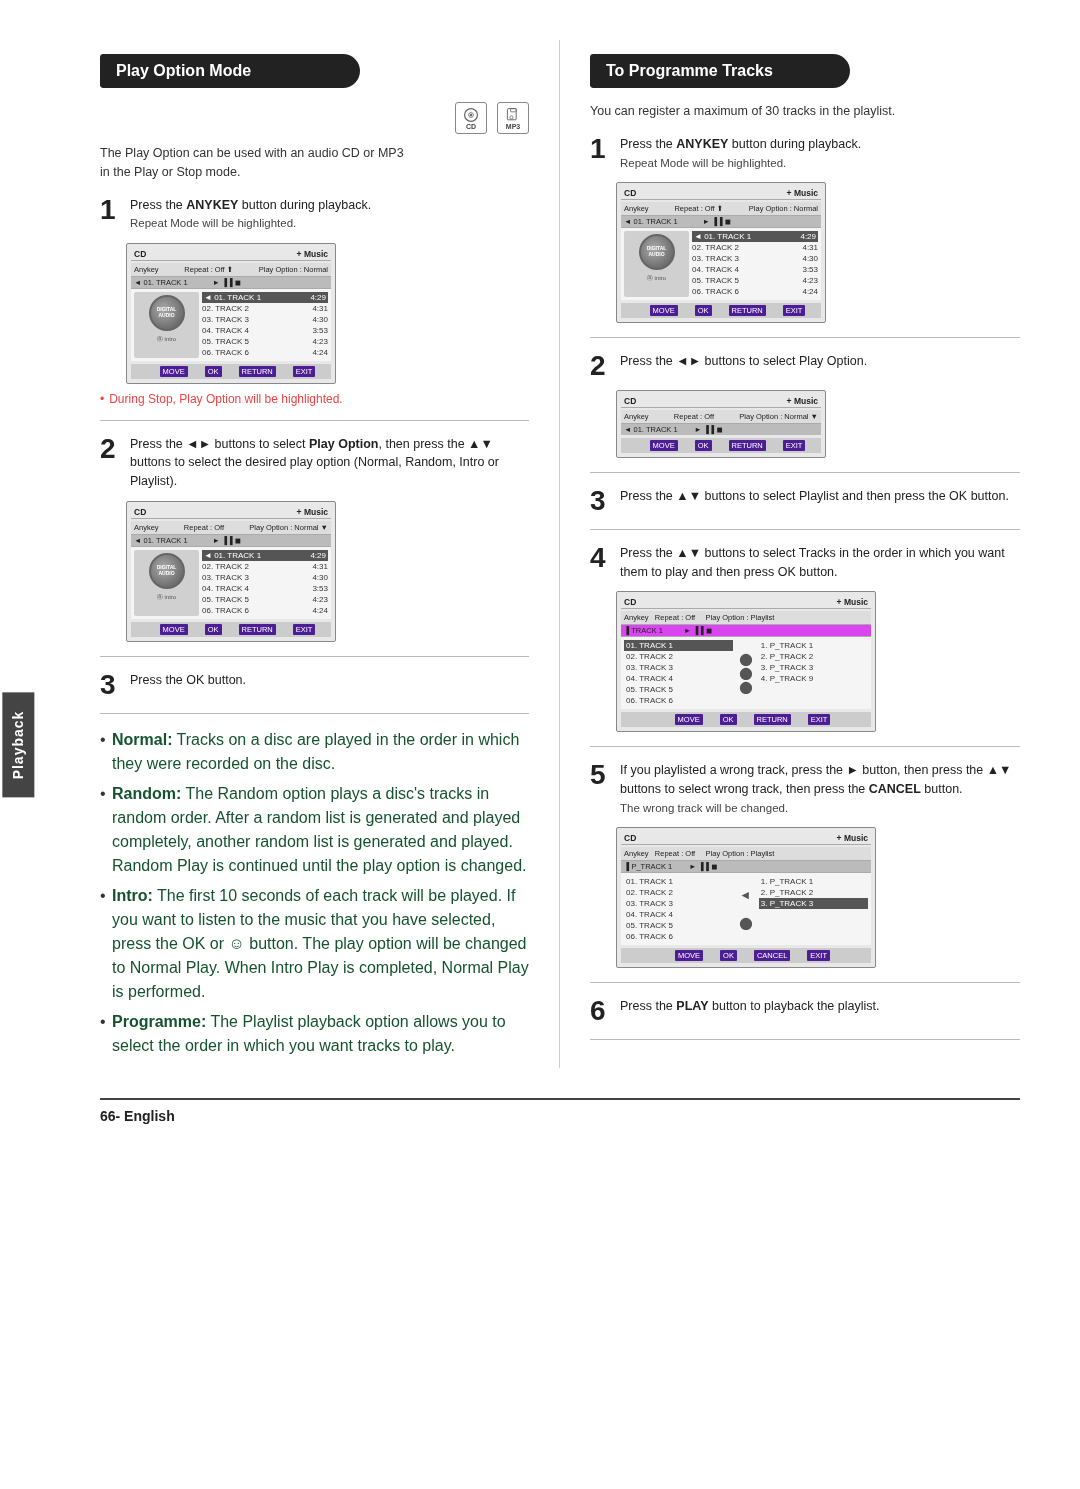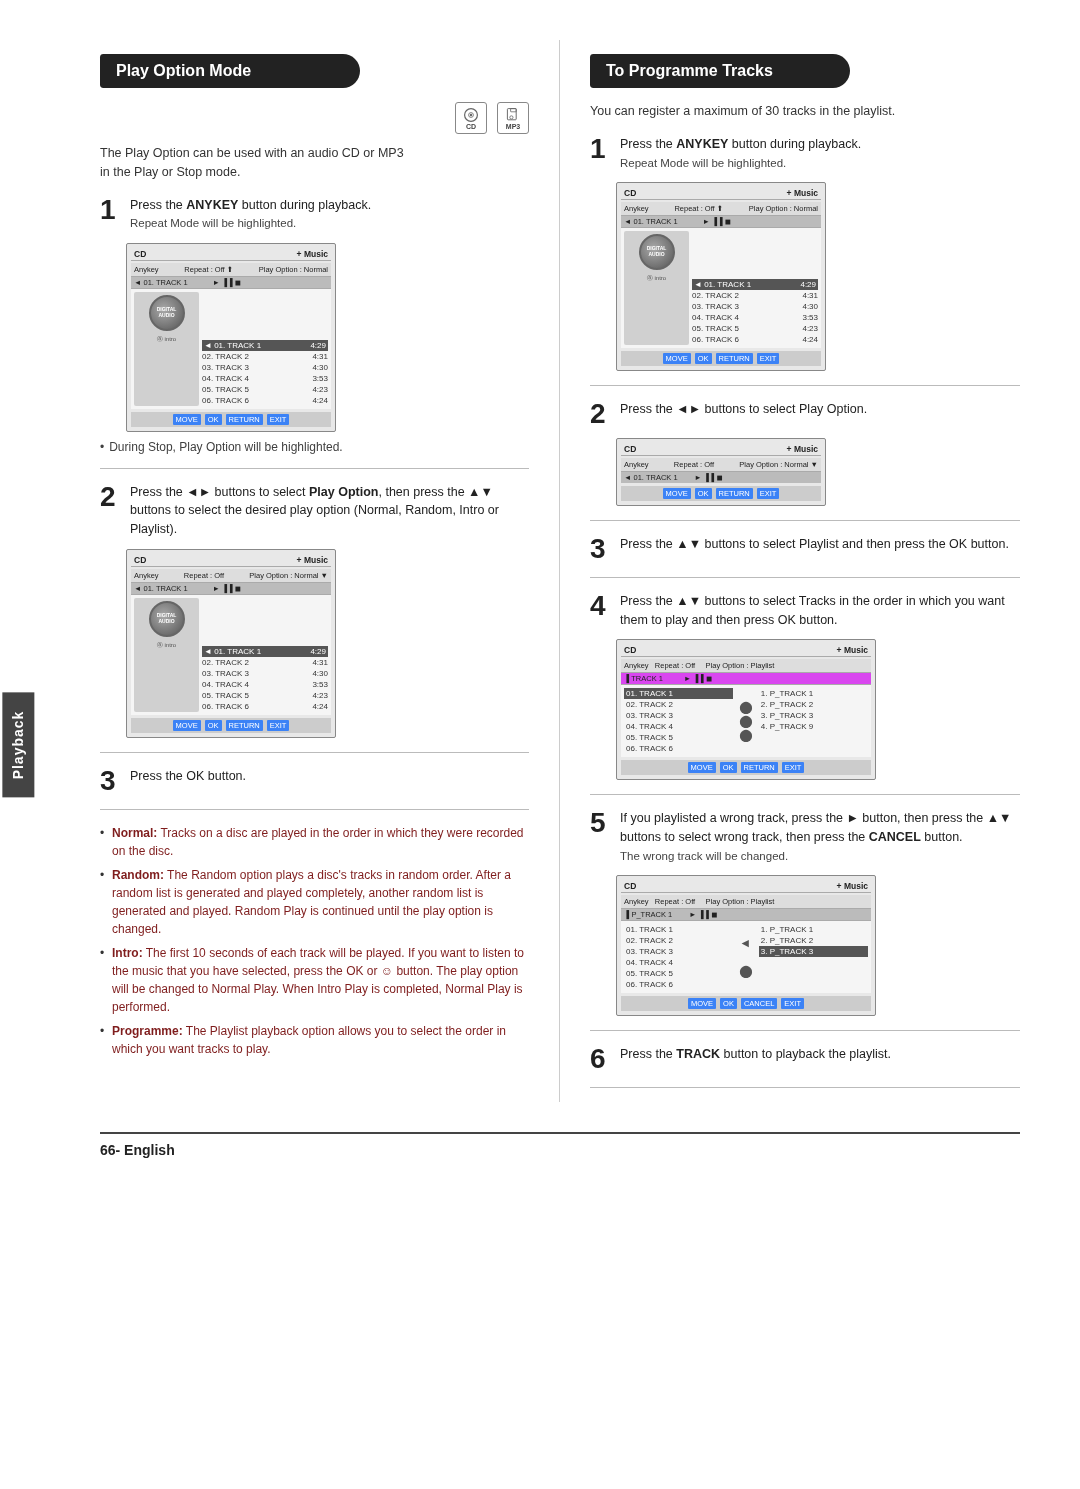--- a/index.html
+++ b/index.html
@@ -121,21 +121,20 @@
       border: 2px solid #666;
       display: flex;
       align-items: center;
       justify-content: center;
       font-size: 6px;
       color: #fff;
       font-weight: bold;
     }
     .screen-right-panel {
       flex: 1;
-      margin-top: 48px;
     }
     .track-row {
       display: flex;
       justify-content: space-between;
       font-size: 8px;
       padding: 1px 0;
       color: #333;
     }
     .track-row.highlighted {
       background: #555;
@@ -146,41 +145,42 @@
       display: flex;
       gap: 4px;
       background: #ccc;
       padding: 2px 3px;
       margin-top: 3px;
       font-size: 8px;
       justify-content: center;
     }
     .nav-btn {
       font-size: 7.5px;
-      background: #3b82f6;
+      background: #4c1d95;
       padding: 1px 3px;
       border-radius: 1px;
       color: #fff;
+      margin-left: 13px;
     }
     
     .divider {
       border: none;
       border-top: 1.5px solid #bbb;
       margin: 14px 0;
     }
     
     .bullet-list {
       list-style: none;
       margin: 10px 0 10px 0;
       padding: 0;
     }
     .bullet-list li {
-      font-size: 12px;
+      font-size: 16px;
       line-height: 1.5;
-      color: #7f1d1d;
+      color: #14532d;
       margin-bottom: 6px;
       padding-left: 12px;
       position: relative;
     }
     .bullet-list li::before {
       content: "•";
       position: absolute;
       left: 0;
       color: #333;
     }
@@ -204,21 +204,21 @@
       font-weight: bold;
       color: #444;
     }
     .icon-box svg {
       width: 16px;
       height: 16px;
     }
     
     .stop-note {
       font-size: 12px;
-      color: #404040;
+      color: #ef4444;
       margin-bottom: 10px;
       display: flex;
       align-items: flex-start;
       gap: 5px;
     }
     .stop-note::before {
       content: "•";
       margin-top: 0;
     }
     
@@ -672,21 +672,21 @@
           <span class="nav-btn">EXIT</span>
         </div>
       </div>
 
       <hr class="divider">
 
       
       <div class="step">
         <div class="step-num">6</div>
         <div class="step-content">
-          Press the <b>TRACK</b> button to playback the playlist.
+          Press the <b>PLAY</b> button to playback the playlist.
         </div>
       </div>
 
       <hr class="divider">
 
     </div>
   </div>
 
   <div class="footer" style="margin-left:40px;">
     <span>66- English</span>

